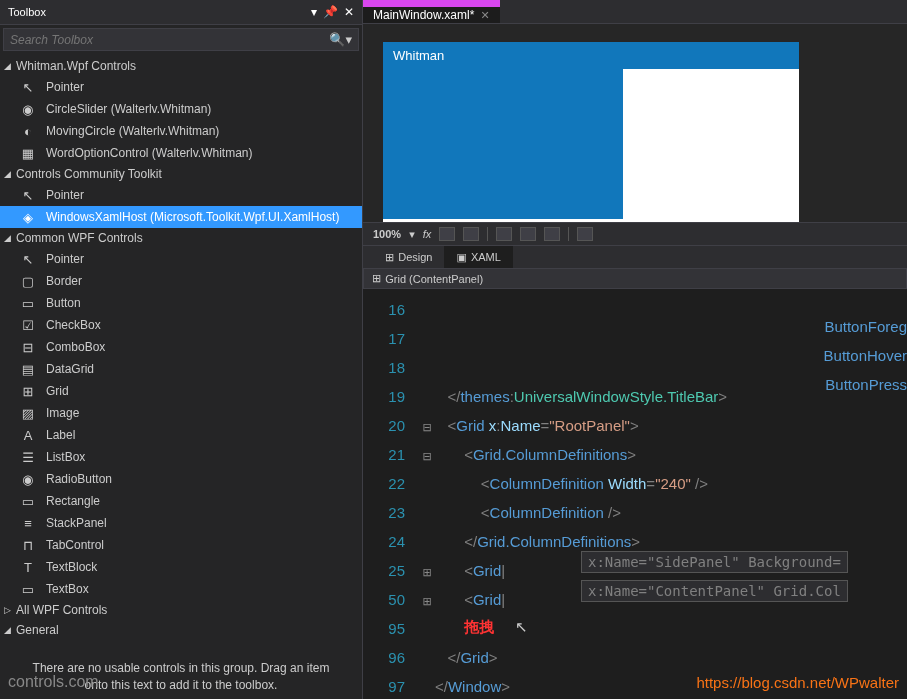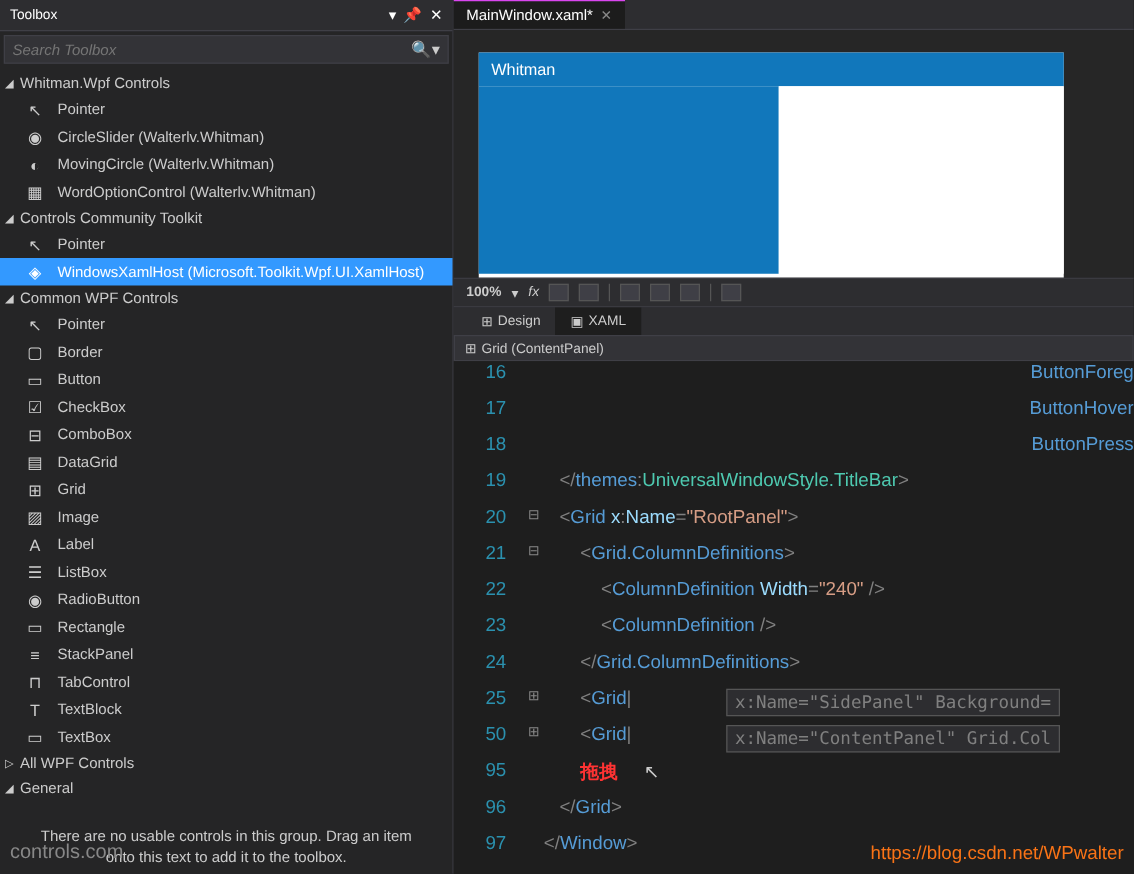--- a/index.html
+++ b/index.html
@@ -24,43 +24,43 @@
 .tree-item.selected { background: #3399ff; color: #ffffff; }
 .tool-icon { width: 16px; height: 16px; display: inline-flex; align-items: center; justify-content: center; font-size: 13px; color: #cccccc; }
 .tree-item.selected .tool-icon { color: #ffffff; }
 
 .empty-msg { padding: 20px 30px; text-align: center; color: #cccccc; font-size: 12px; line-height: 1.4; }
 
 
 .right-side { flex: 1; display: flex; flex-direction: column; background: #1e1e1e; }
 
 .tab-bar { background: #2d2d30; display: flex; height: 24px; border-bottom: 1px solid #3f3f46; }
-.tab { padding: 4px 10px; background: #1c1c1c; color: #ffffff; font-size: 12px; display: flex; align-items: center; gap: 6px; border-top: 1px solid #d946ef; }
+.tab { padding: 4px 10px; background: #1c1c1c; color: #ffffff; font-size: 12px; display: flex; align-items: center; gap: 6px; border-top: 7px solid #d946ef; }
 .tab .close { color: #888; font-size: 11px; }
 
 .designer { flex: 0 0 190px; background: #262626; position: relative; padding: 18px 0 0 20px; }
-.app-window { width: 468px; height: 180px; background: #ffffff; position: relative; }
+.app-window { width: 416px; height: 180px; background: #ffffff; position: relative; }
 .app-titlebar { background: #1177bb; color: #fff; padding: 6px 10px; font-size: 13px; }
 .app-body { display: flex; height: calc(100% - 30px); }
 .app-side { width: 240px; background: #1177bb; }
 .app-main { flex: 1; background: #ffffff; }
 
 .toolbar-row { background: #2d2d30; padding: 4px 10px; display: flex; align-items: center; gap: 8px; font-size: 11px; color: #cccccc; border-top: 1px solid #3f3f46; border-bottom: 1px solid #3f3f46; }
 .toolbar-row .zoom { font-weight: bold; }
 .tb-icon { width: 16px; height: 14px; background: #3f3f46; border: 1px solid #555; }
 .tb-sep { width: 1px; height: 14px; background: #555; }
 
 .design-xaml-tabs { background: #2d2d30; display: flex; height: 22px; padding-left: 10px; }
 .dx-tab { padding: 3px 12px; font-size: 11px; color: #cccccc; display: flex; align-items: center; gap: 4px; }
 .dx-tab.active { background: #1e1e1e; }
 
 .breadcrumb { background: #333337; border: 1px solid #3f3f46; padding: 3px 8px; font-size: 11px; color: #cccccc; display: flex; align-items: center; gap: 4px; }
 
 .code-editor { flex: 1; background: #1e1e1e; font-family: Consolas, monospace; font-size: 15px; overflow: hidden; position: relative; }
-.code-line { display: flex; height: 29px; align-items: flex-start; }
+.code-line { display: flex; height: 29px; align-items: flex-end; }
 .line-num { width: 56px; text-align: right; padding-right: 14px; color: #2b91af; font-size: 15px; user-select: none; }
 .fold-col { width: 16px; color: #888; font-size: 11px; text-align: center; }
 .code-content { flex: 1; white-space: pre; color: #dcdcdc; }
 .tag { color: #569cd6; }
 .attr { color: #9cdcfe; }
 .str { color: #d69d85; }
 .punct { color: #808080; }
 .ref { color: #4ec9b0; }
 .dim { color: #808080; }
 .drag-label { color: #ff3333; font-weight: bold; }

